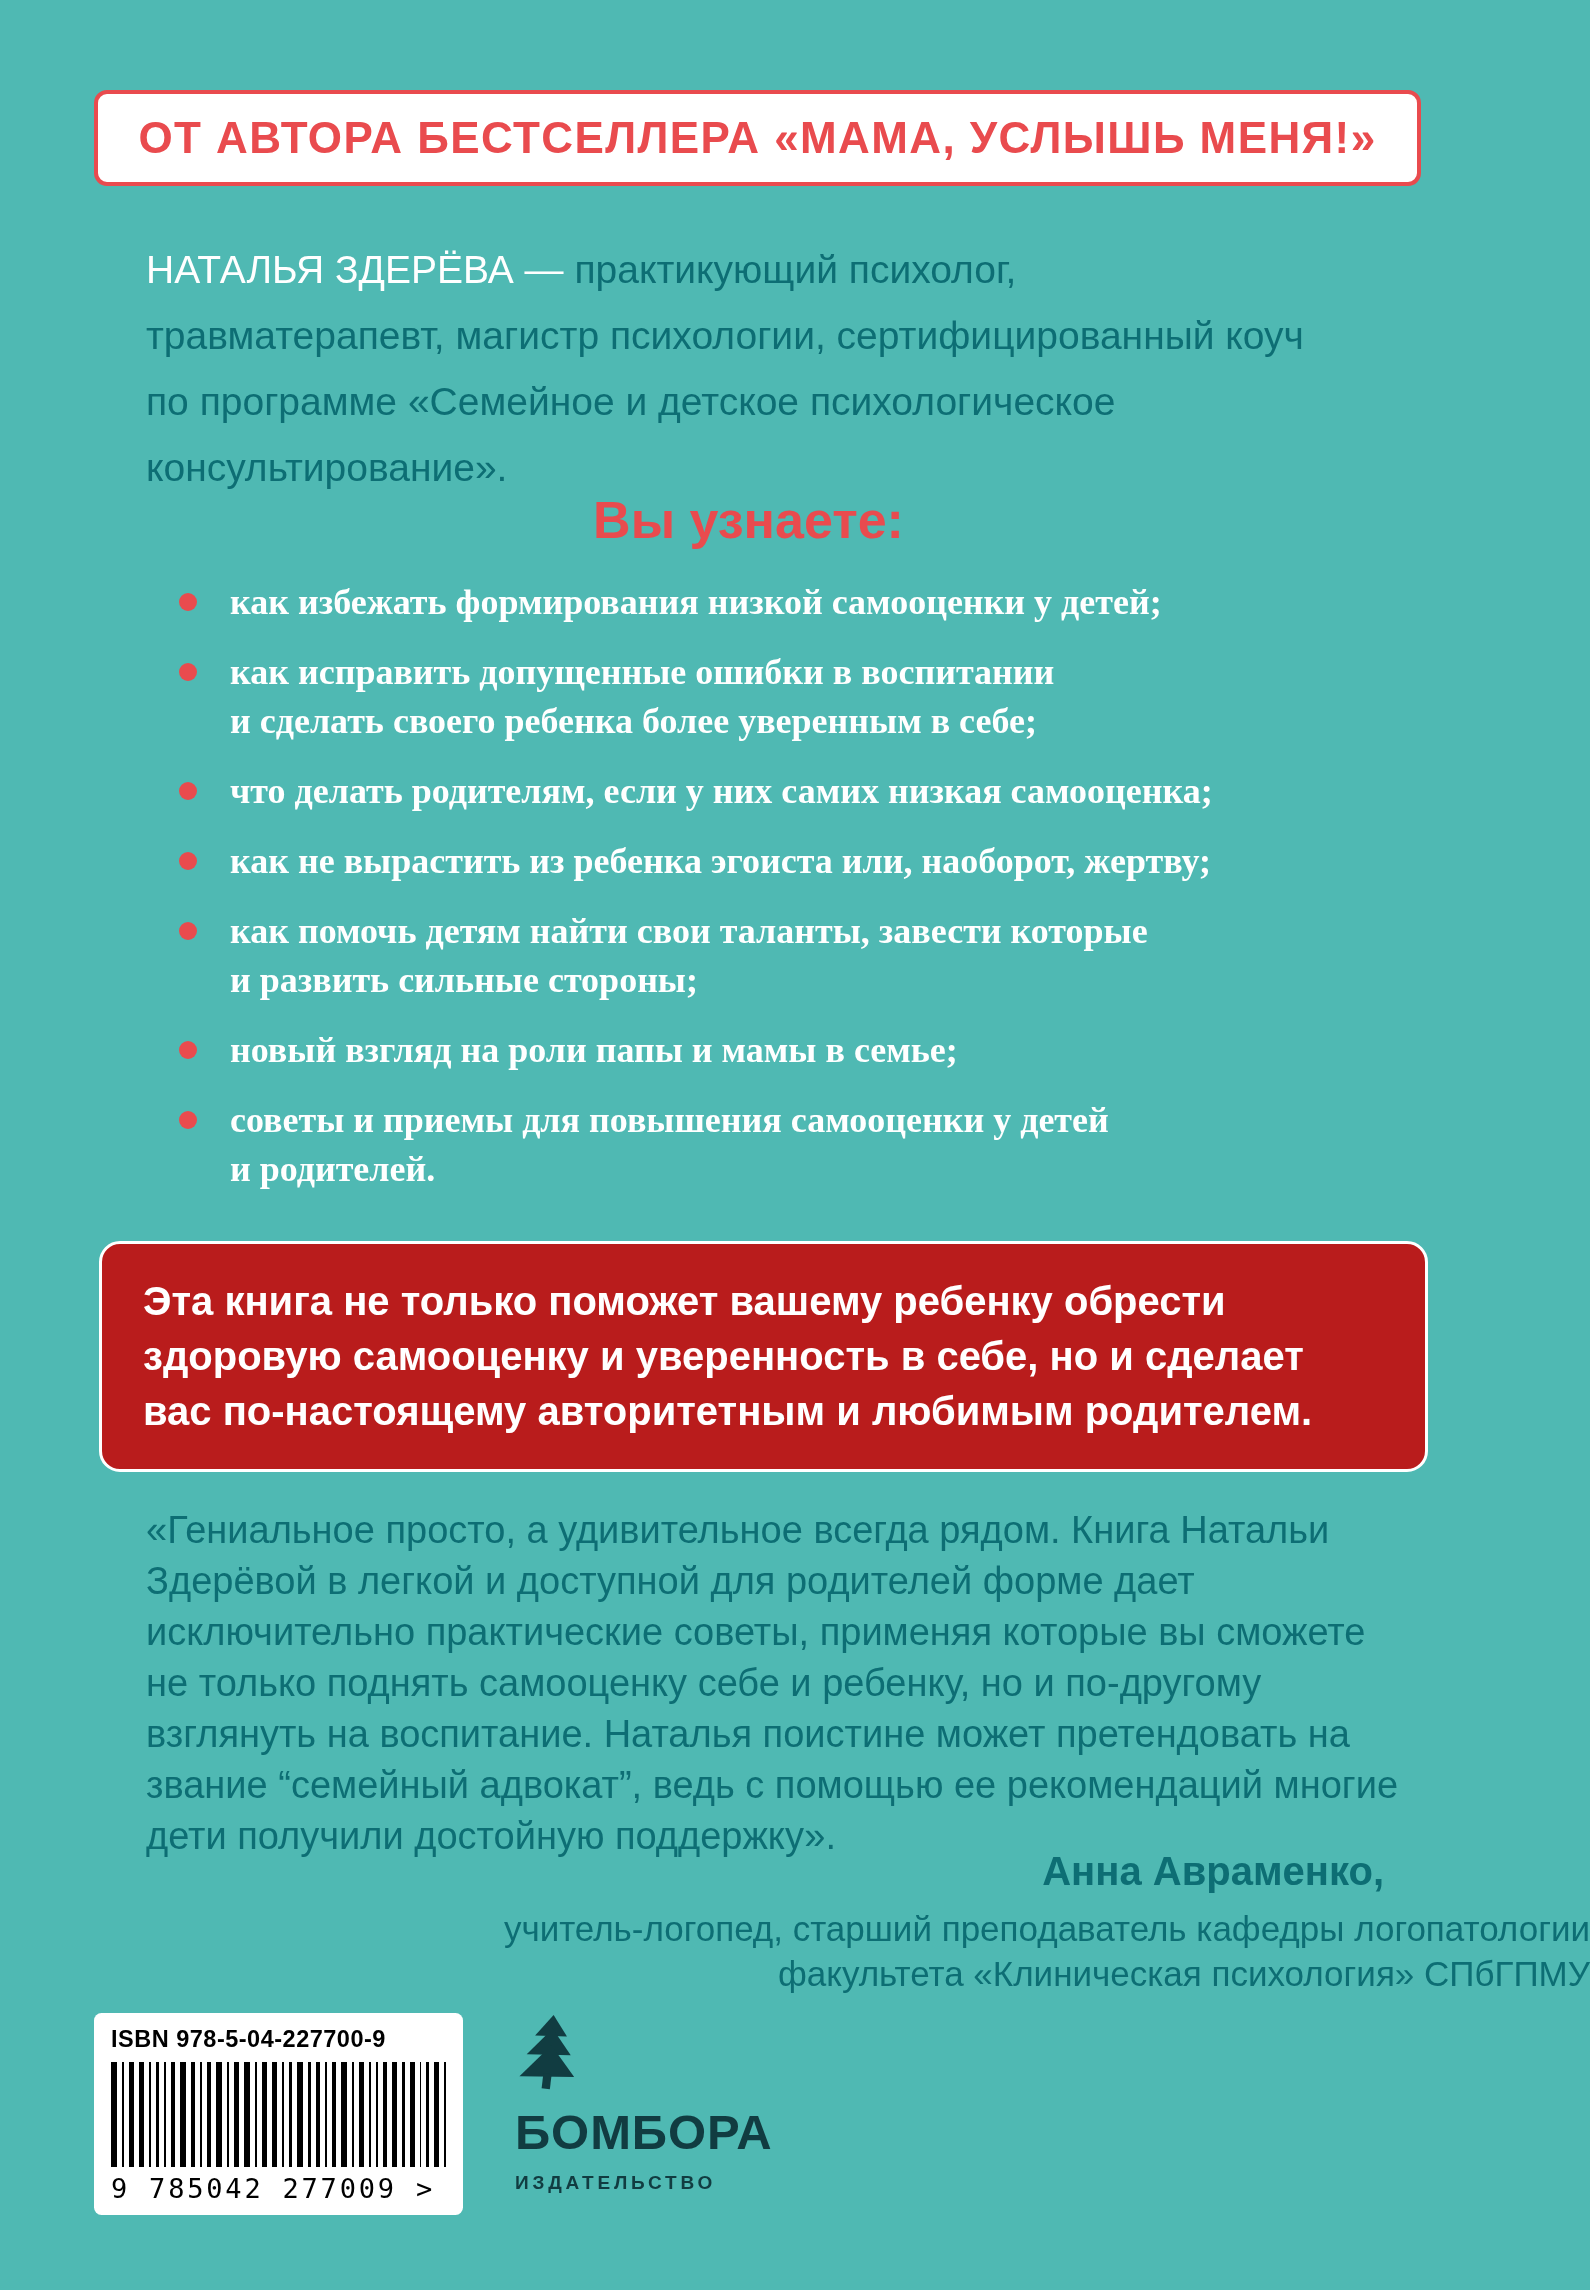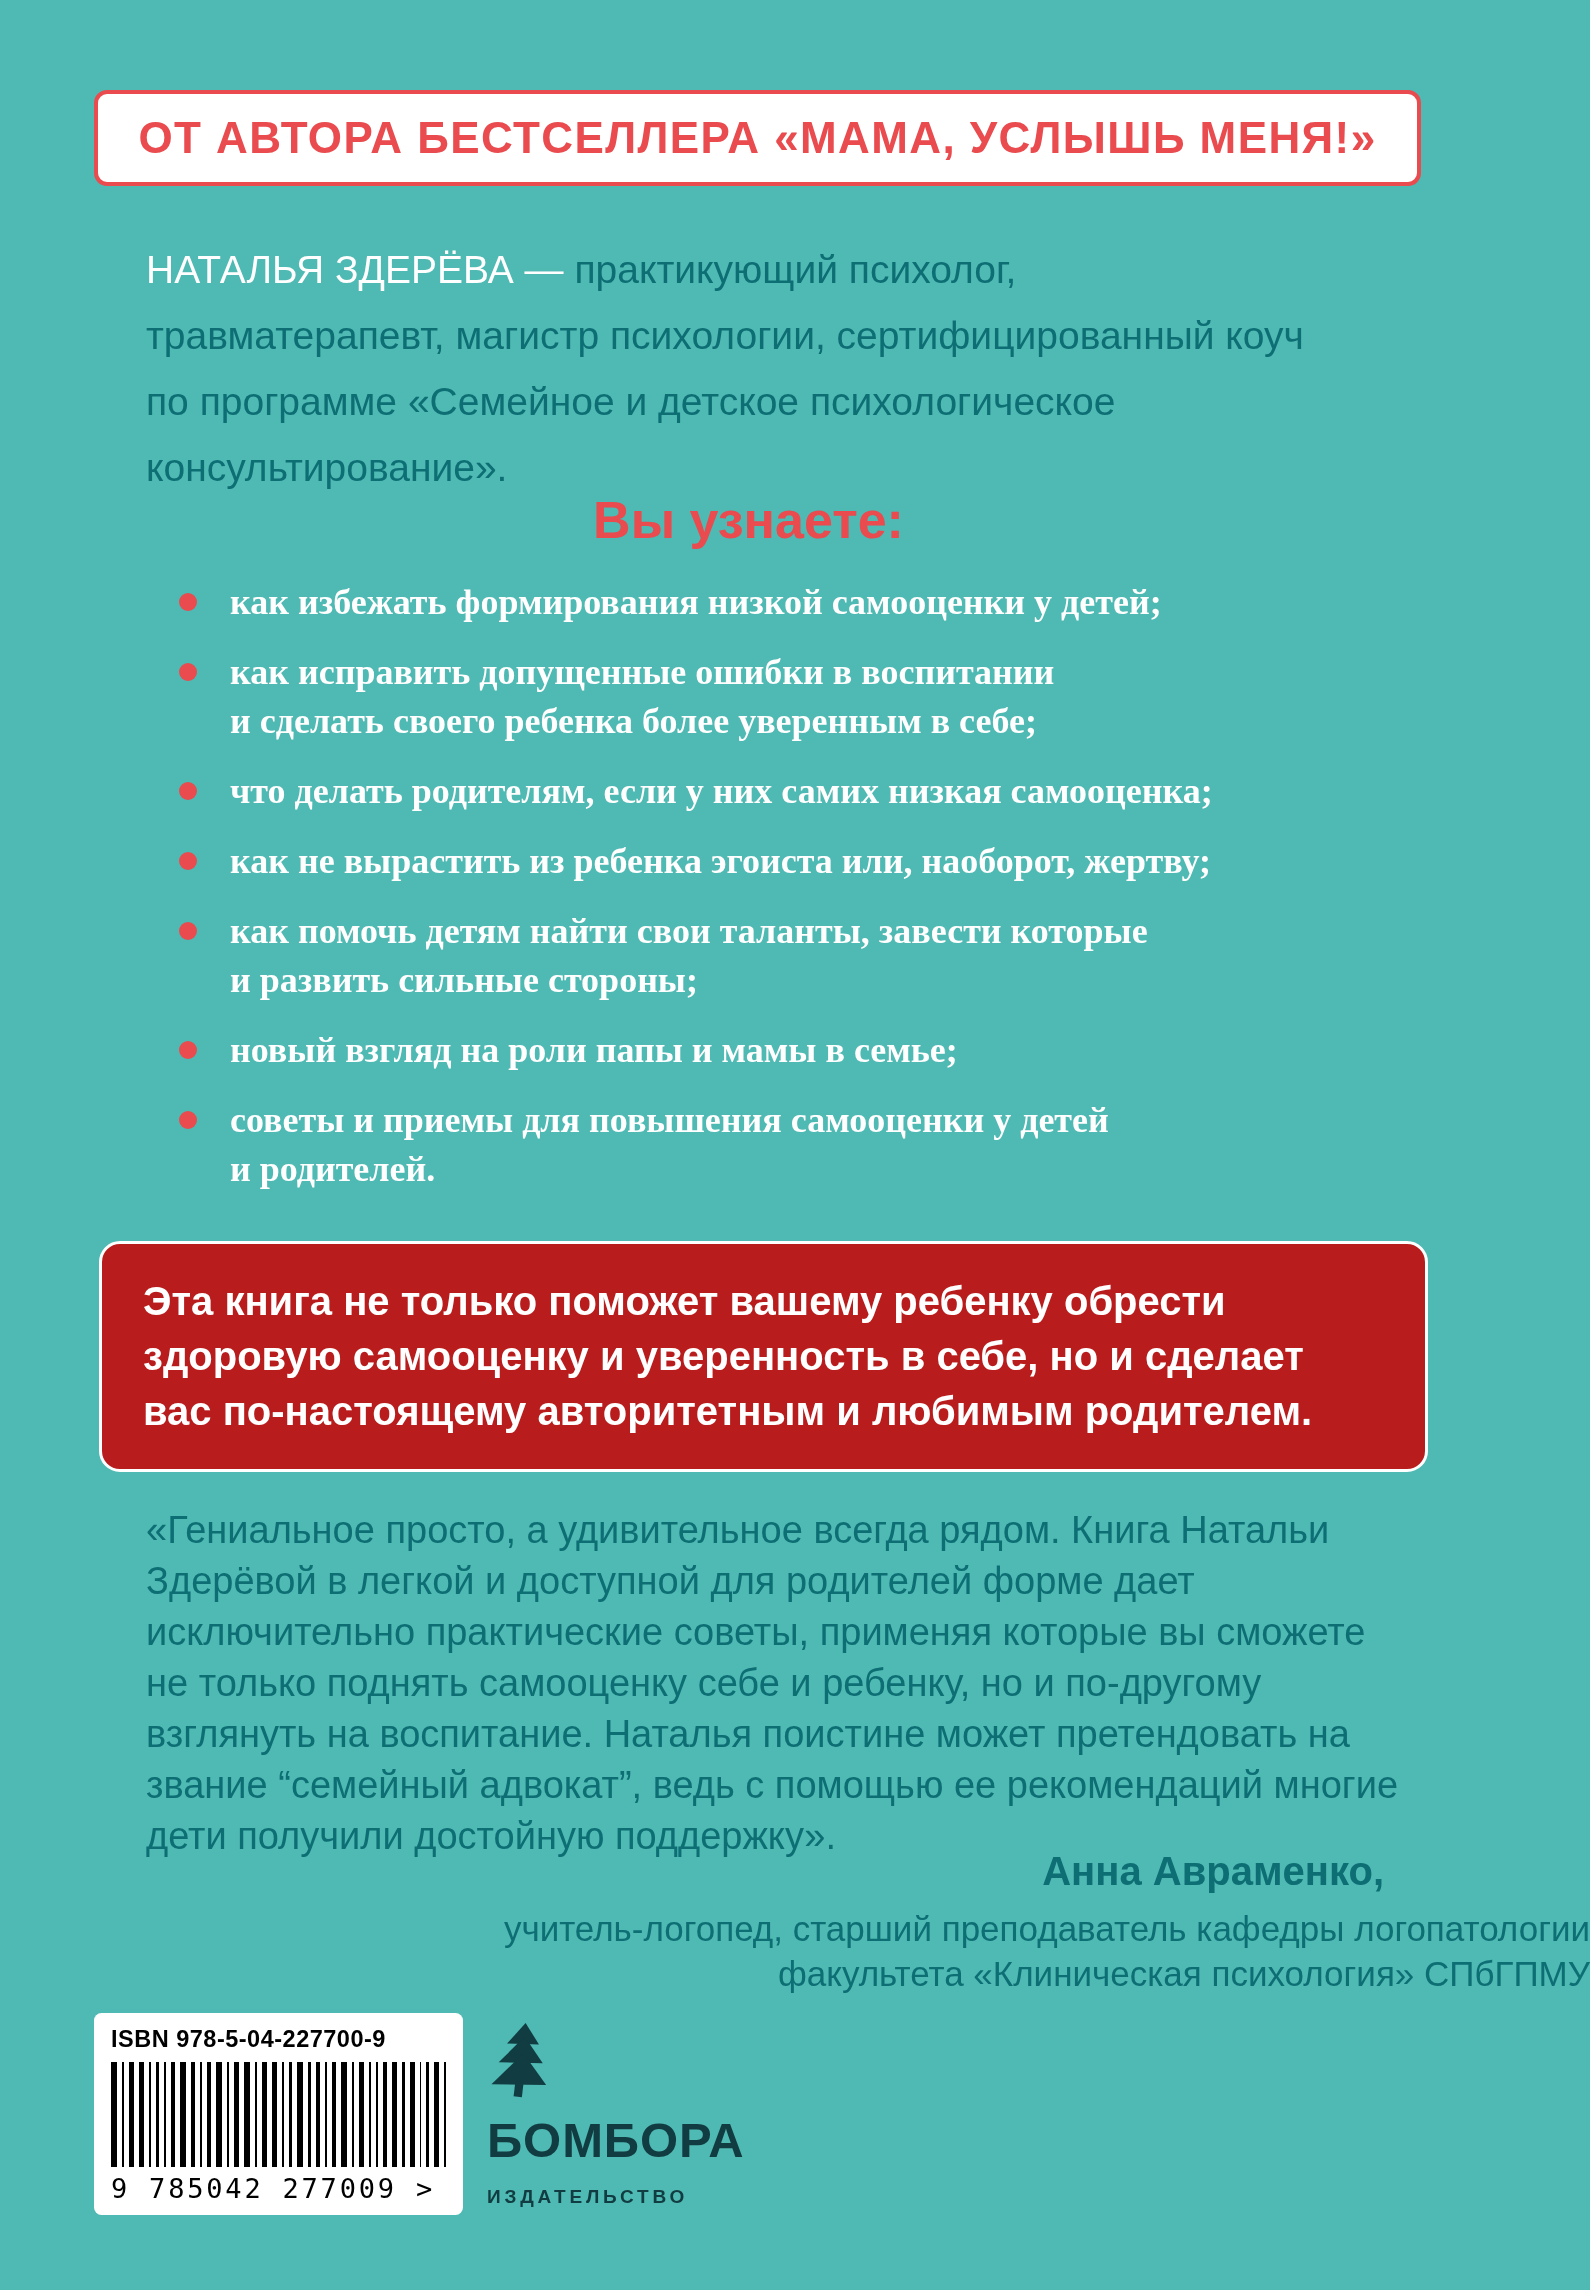--- a/index.html
+++ b/index.html
@@ -101,21 +101,21 @@
     position: absolute; top: 1906px; left: 0; width: 1590px;
     text-align: right;
     color: #0d6e74;
     font-size: 35px; font-weight: 500;
     line-height: 45px;
   }
 
   
   .footer {
     position: absolute; top: 2013px; left: 94px; right: 94px;
-    display: flex; gap: 24px; align-items: center;
+    display: flex; gap: 52px; align-items: flex-start;
   }
   .isbn-box {
     width: 369px;
     background: #ffffff;
     border-radius: 7.5px;
     padding: 13px 17px 11.3px;
   }
   .isbn {
     color: #000000;
     font-size: 23.5px; font-weight: 600;
@@ -143,21 +143,21 @@
   .pub-name {
     color: #113c41;
     font-size: 49px; font-weight: bold;
     letter-spacing: 0.9px;
     line-height: 51px;
   }
   .pub-sub {
     color: #113c41;
     font-size: 19px; font-weight: 600;
     letter-spacing: 3.8px;
-    margin-top: 20px;
+    margin-top: 14px;
   }
   .blurb {
     margin-top: 24.5px;
     color: #0d6e74;
     font-size: 25.4px; font-weight: 600;
     line-height: 34px;
     max-width: 847px;
   }
 </style>
 </head>

